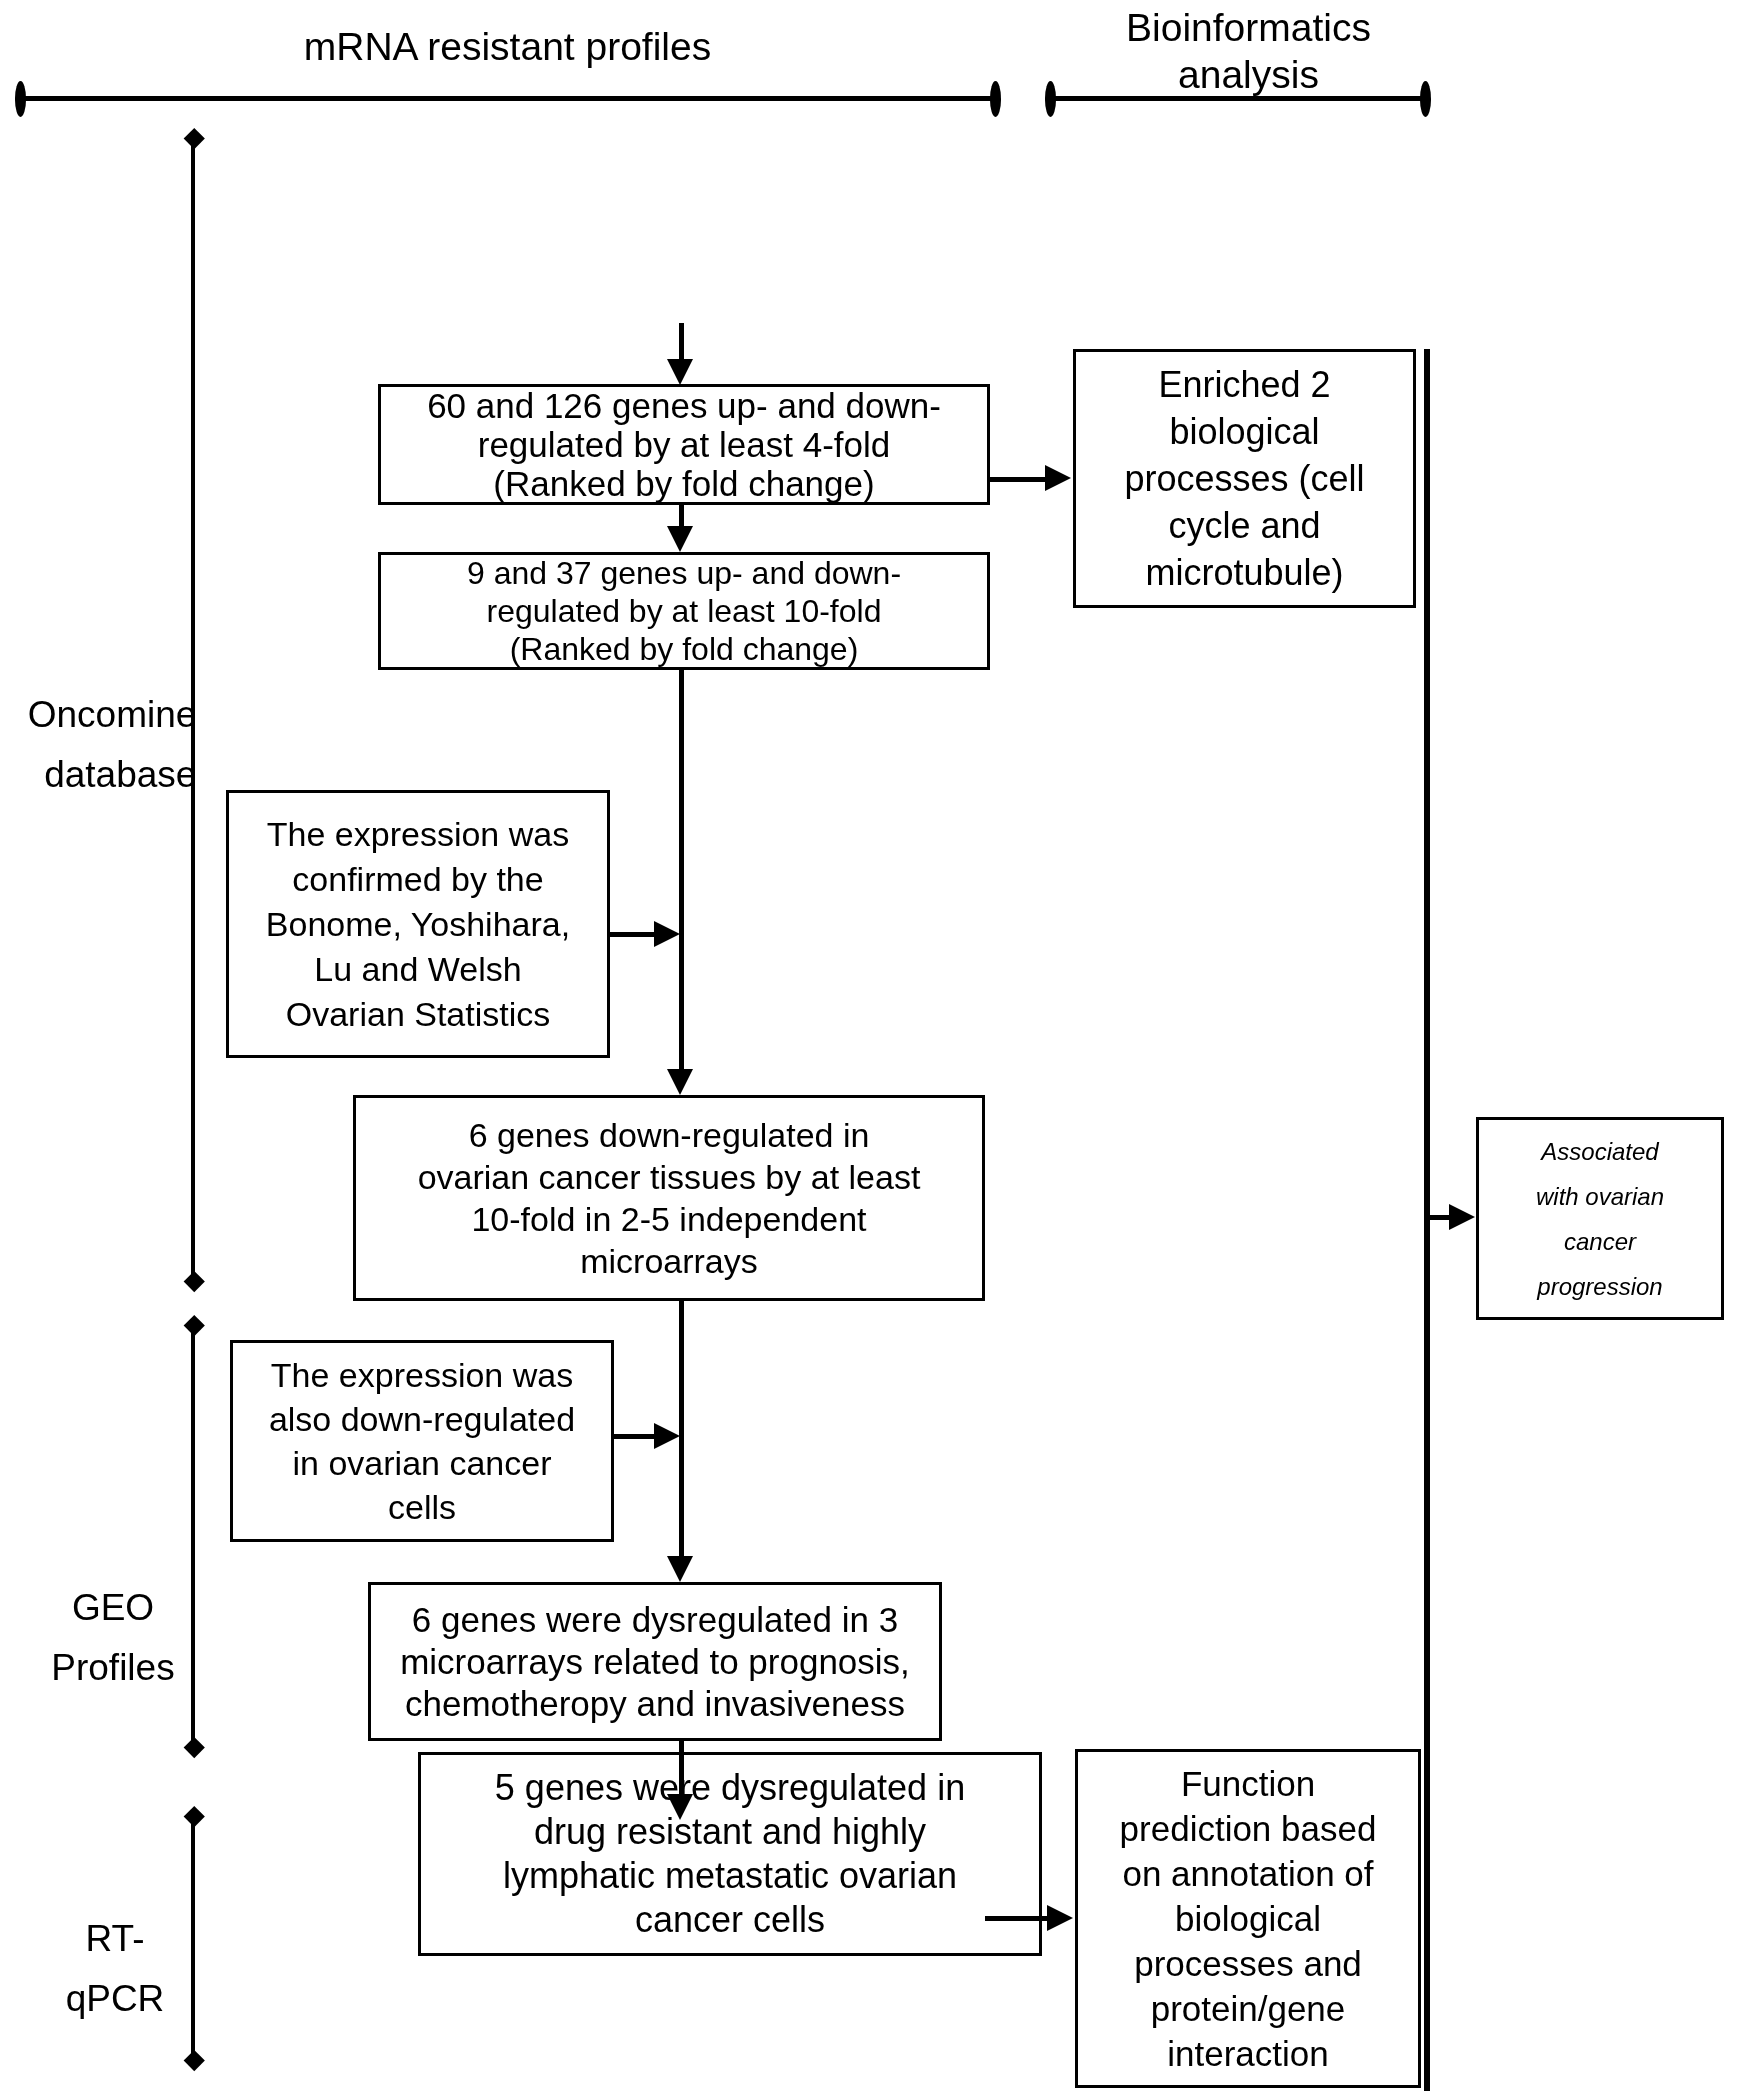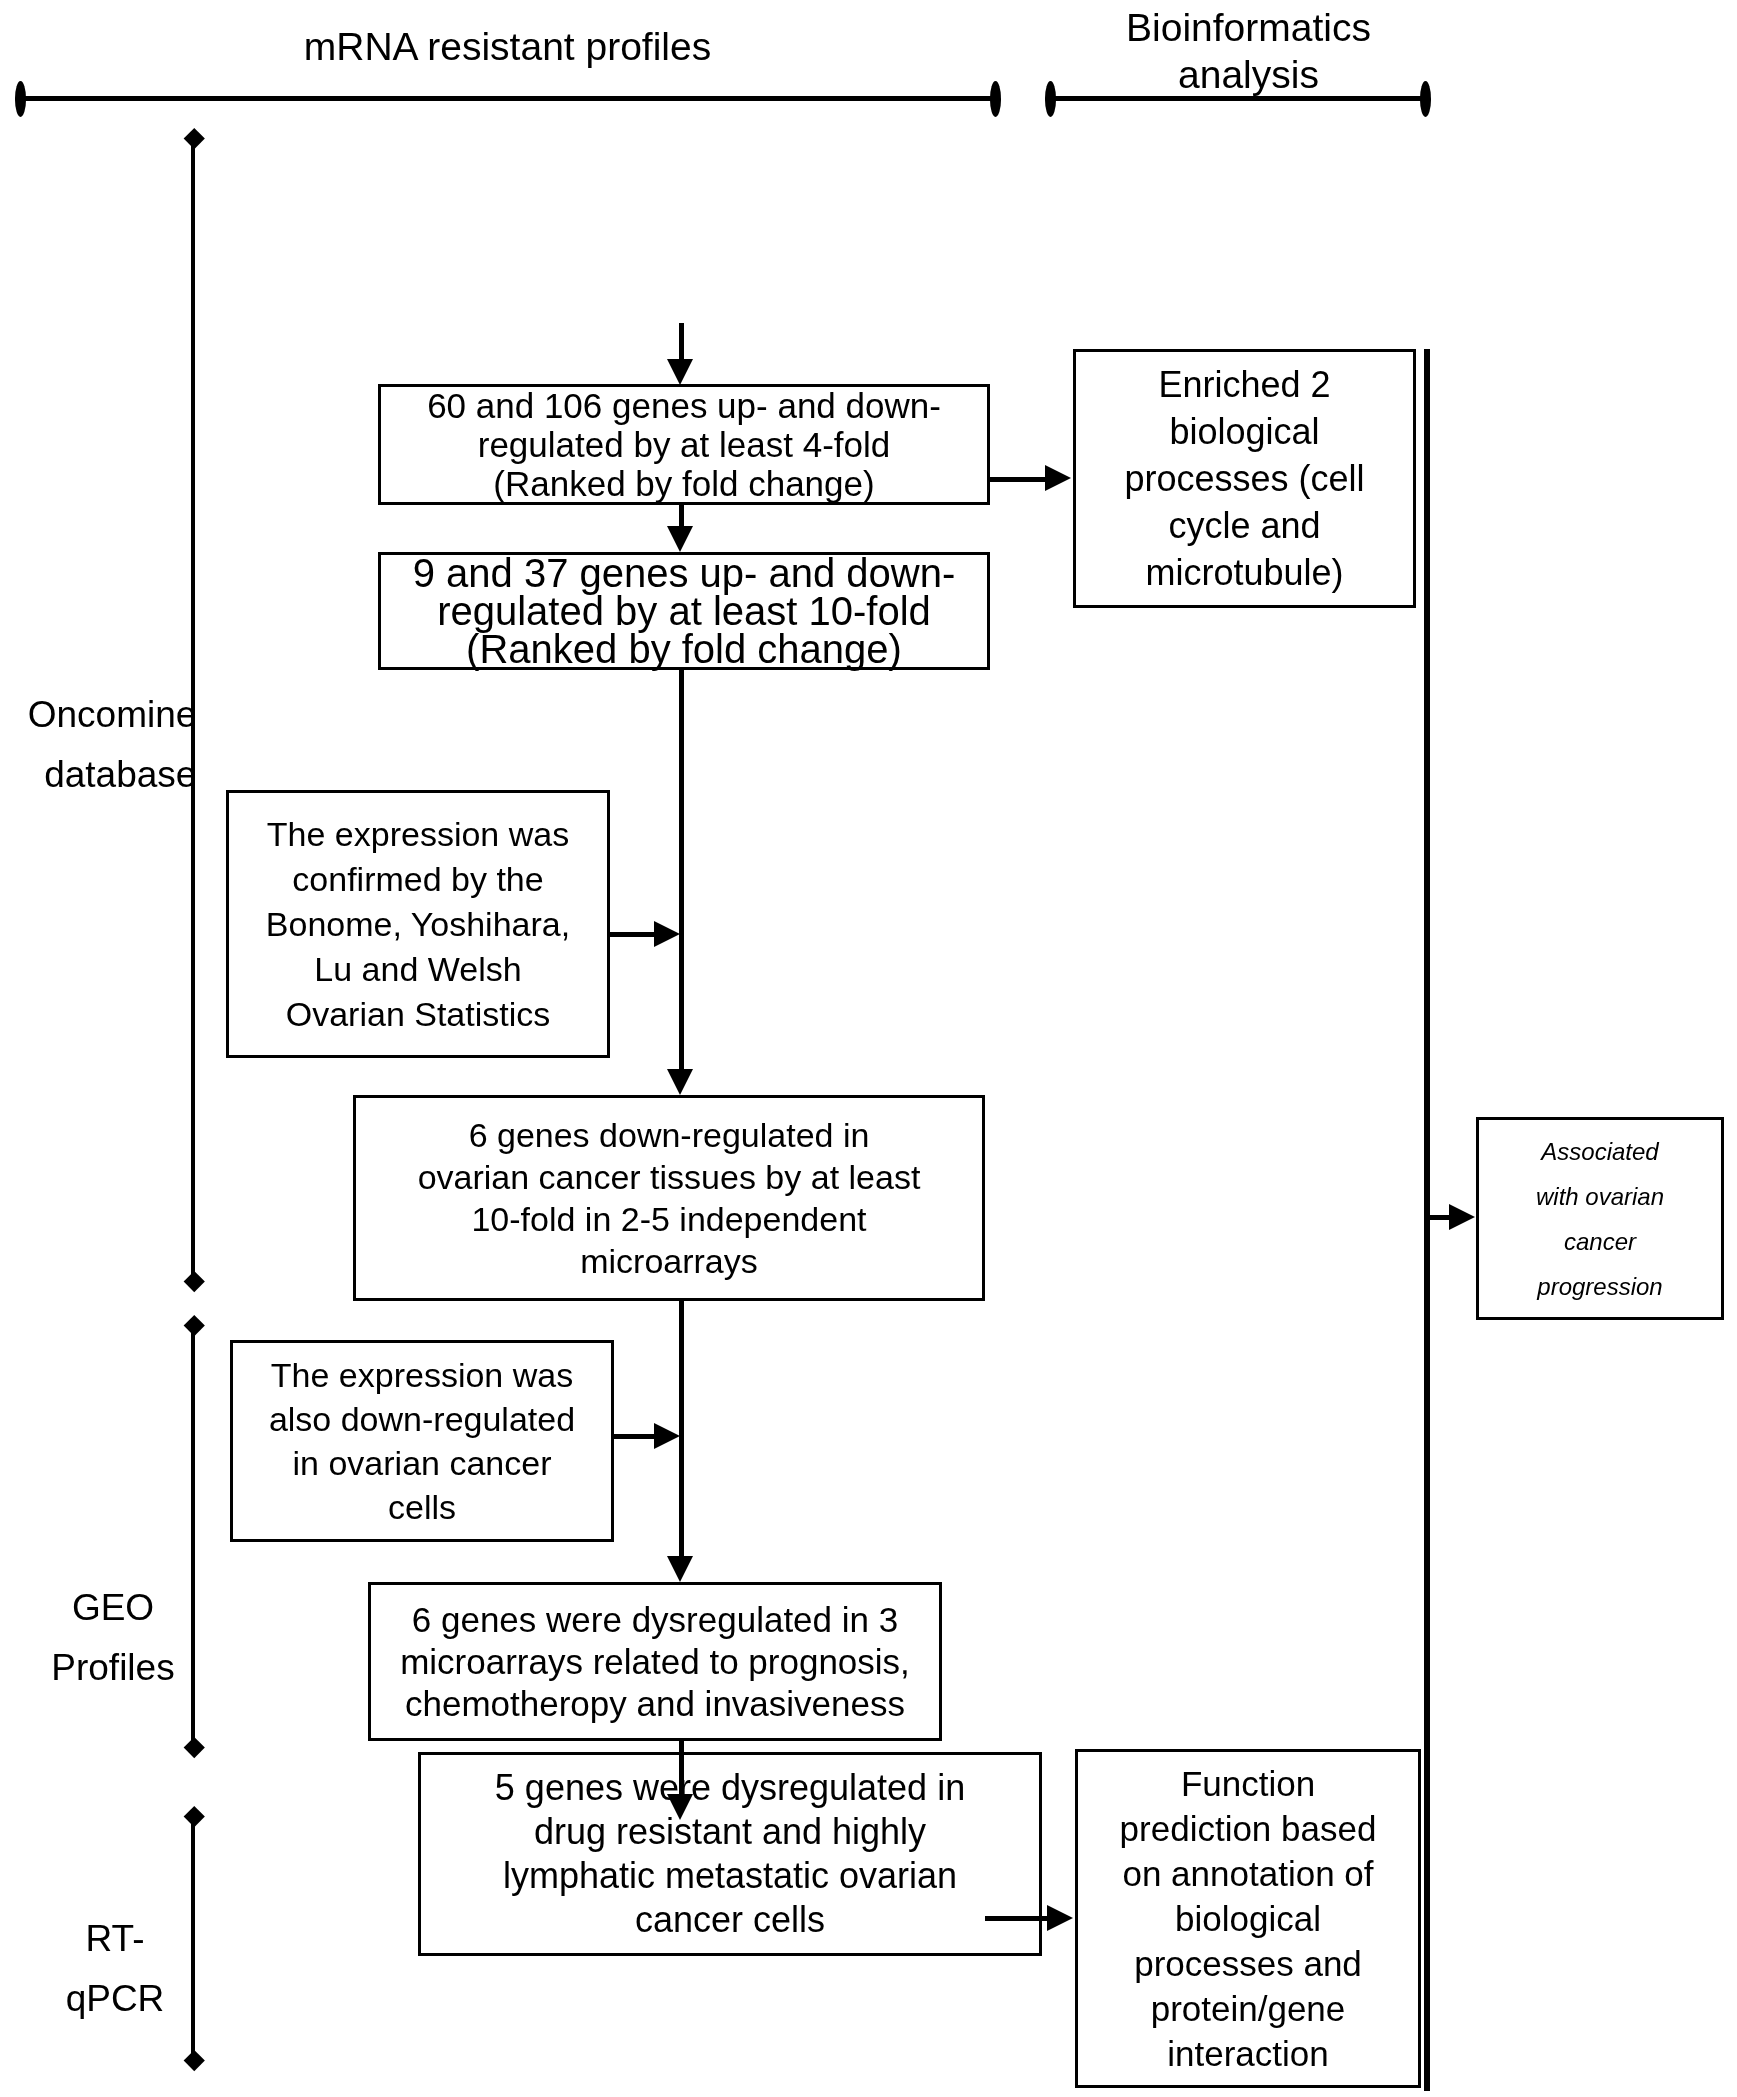--- a/index.html
+++ b/index.html
@@ -85,25 +85,25 @@
   <div class="sidelabel" style="left:16px;top:1578px;width:194px;">GEO
 Profiles</div>
 
   <div class="vline" style="left:191px;top:1818px;height:244px;width:4px;"></div>
   <div class="diamond" style="left:187px;top:1809px;"></div>
   <div class="diamond" style="left:187px;top:2053px;"></div>
   <div class="sidelabel" style="left:18px;top:1909px;width:194px;">RT-
 qPCR</div>
 
 
-  <div class="box" style="left:378px;top:384px;width:612px;height:121px;font-size:35px;line-height:39px;">60 and 106 genes up- and down-
+  <div class="box" style="left:378px;top:384px;width:612px;height:121px;font-size:35px;line-height:39px;">60 and 126 genes up- and down-
 regulated by at least 4-fold
 (Ranked by fold change)</div>
 
-  <div class="box" style="left:378px;top:552px;width:612px;height:118px;font-size:40px;line-height:38px;">9 and 37 genes up- and down-
+  <div class="box" style="left:378px;top:552px;width:612px;height:118px;font-size:32px;line-height:38px;">9 and 37 genes up- and down-
 regulated by at least 10-fold
 (Ranked by fold change)</div>
 
   <div class="box" style="left:353px;top:1095px;width:632px;height:206px;font-size:34px;line-height:42px;">6 genes down-regulated in
 ovarian cancer tissues by at least
 10-fold in 2-5 independent
 microarrays</div>
 
   <div class="box" style="left:368px;top:1582px;width:574px;height:159px;font-size:35px;line-height:42px;">6 genes were dysregulated in 3
 microarrays related to prognosis,

